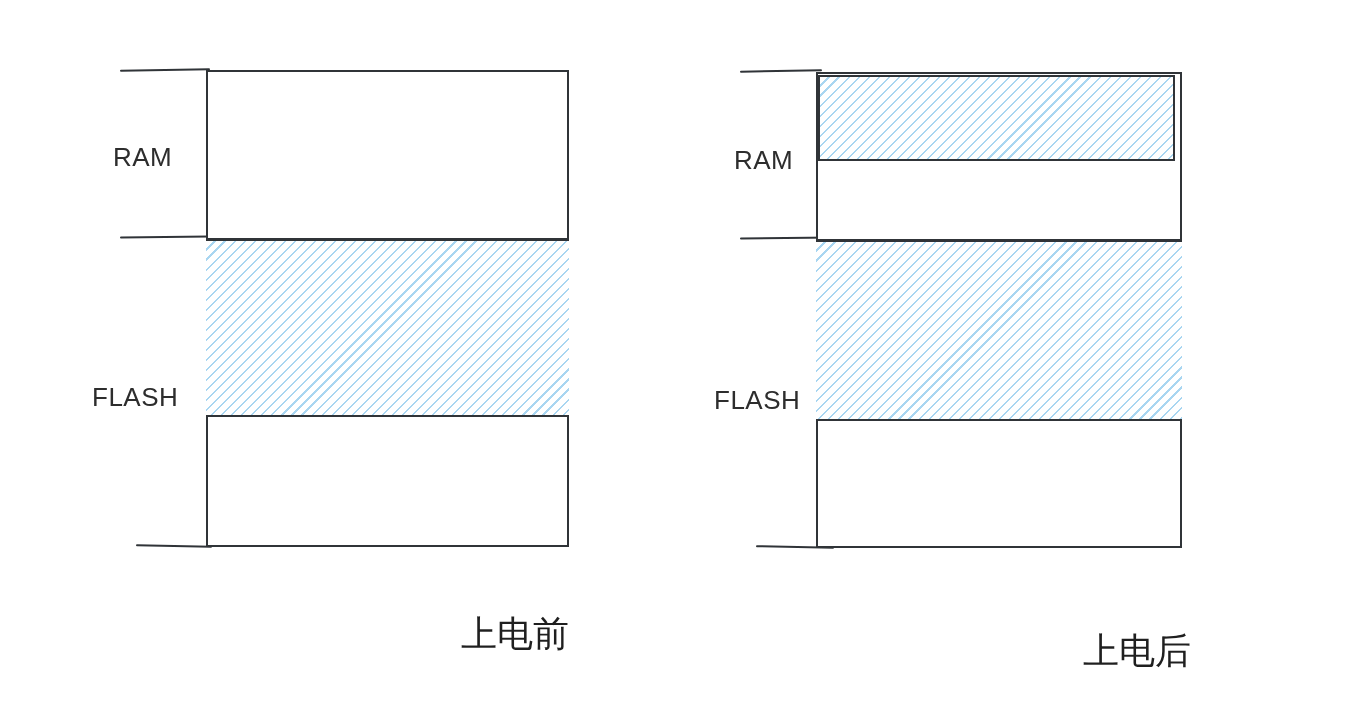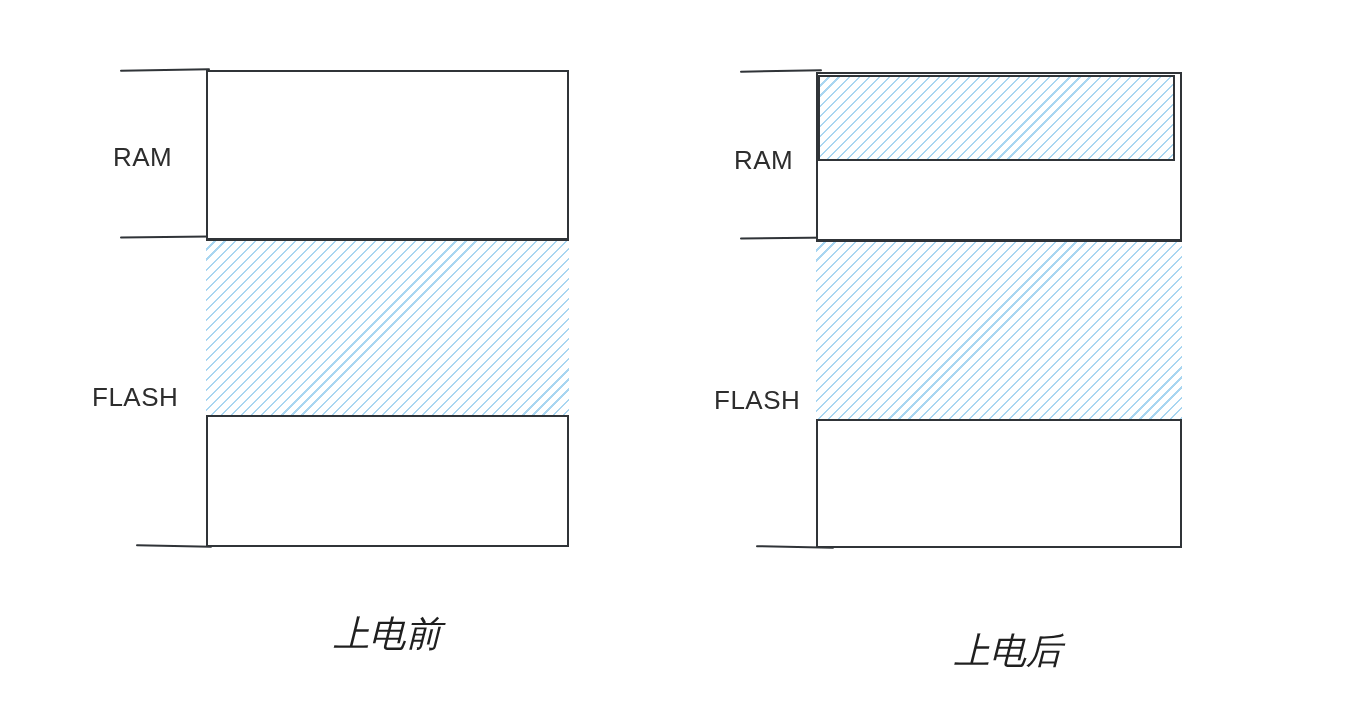--- a/index.html
+++ b/index.html
@@ -54,23 +54,22 @@
     position: absolute;
     font-size: 26px;
     color: var(--text, #2d2d2d);
     white-space: nowrap;
     letter-spacing: 0.5px;
   }
   .caption {
     position: absolute;
     font-size: 36px;
     color: #1f1f1f;
-    text-align: center;
+    text-align: right;
     white-space: nowrap;
-    font-style: italic;
   }
 </style>
 </head>
 <body>
 
 <div class="canvas">
 
   <div>
 
     <div class="tick" style="left:120px; top:69px; width:90px; transform:rotate(-1deg);"></div>

